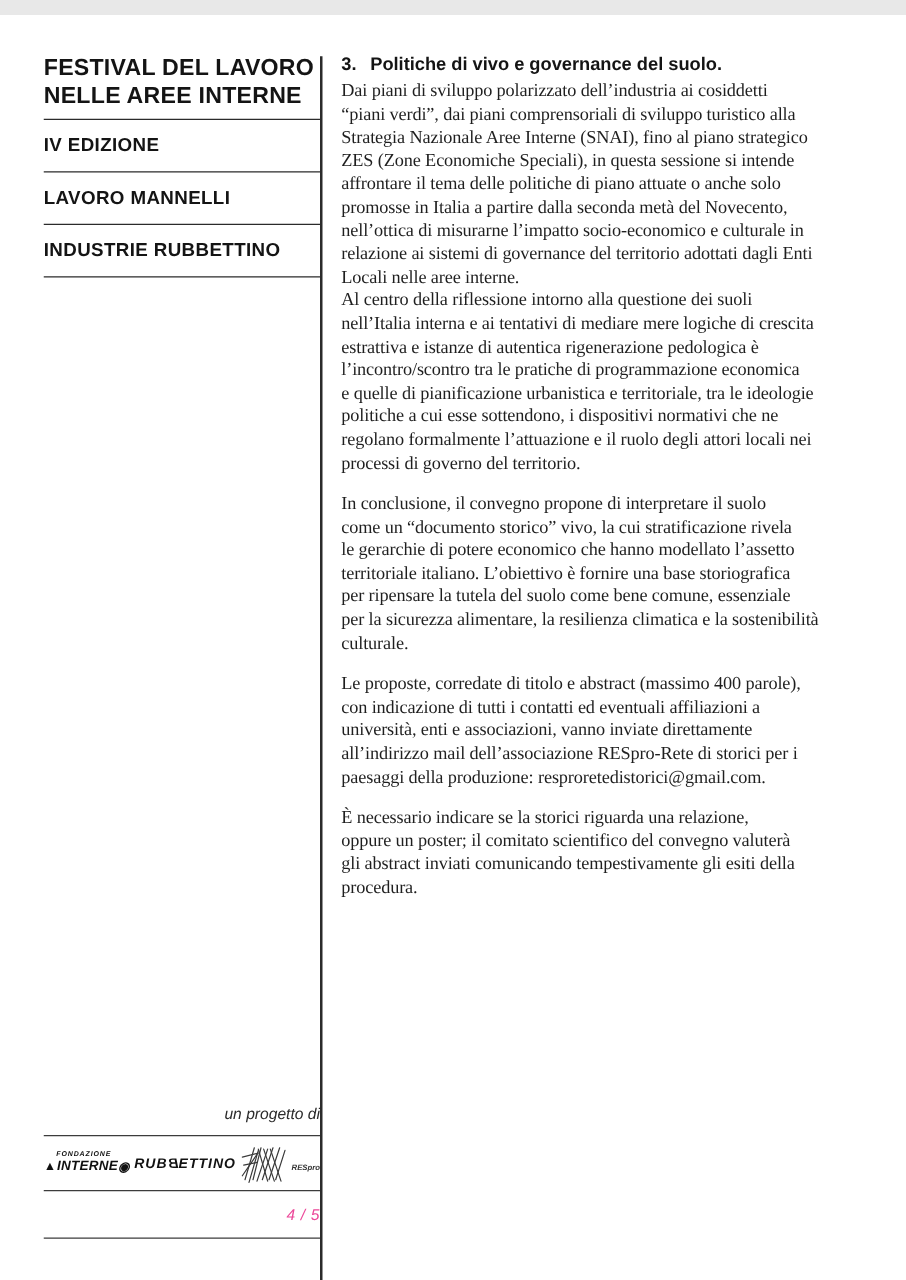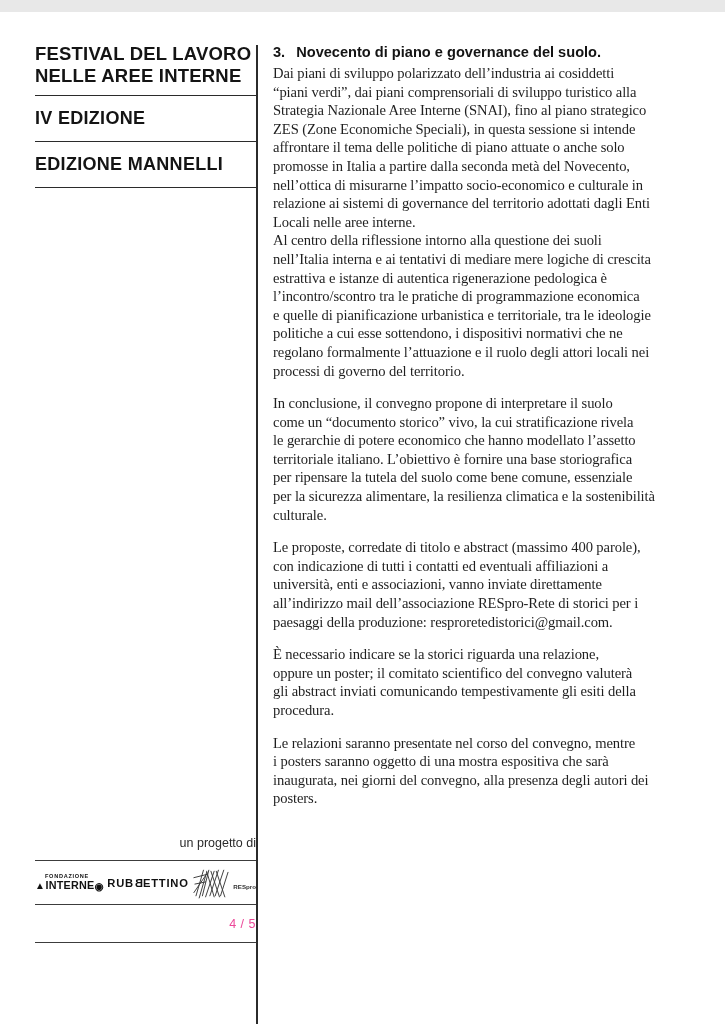--- a/index.html
+++ b/index.html
@@ -13,40 +13,40 @@
     overflow:hidden;
   }
   
   .sidebar{position:absolute;left:35px;top:31px;width:221px;}
   .sb-title{
     font-weight:bold;font-size:18.5px;line-height:21.5px;
     letter-spacing:.2px;white-space:pre-line;color:#141414;
     padding-bottom:9px;border-bottom:1.6px solid #2b2b2b;
   }
   .sb-row{
-    font-weight:bold;font-size:18px;letter-spacing:.3px;color:#141414;
+    font-weight:bold;font-size:15px;letter-spacing:.3px;color:#141414;
     padding:12px 0 12px 0;border-bottom:1.6px solid #2b2b2b;
   }
   
   .vline{position:absolute;left:256px;top:33px;width:1.6px;height:984px;background:#2b2b2b;}
   
   .content{position:absolute;left:273px;top:30px;width:452px;}
   .heading{
     display:flex;gap:11px;
     font-weight:bold;font-size:14.6px;line-height:20px;color:#141414;
     margin:0 0 2px 0;
   }
   .content p{
     margin:0 0 14px 0;
     font-family:Liberation Serif, serif;
     font-size:14.6px;line-height:18.6px;letter-spacing:-.1px;
     color:#1f1f1f;white-space:pre-line;
   }
   
-  .footer{position:absolute;left:35px;top:824px;width:221px;}
+  .footer{position:absolute;left:35px;top:872px;width:221px;font-style:italic;}
   .project-line{
     text-align:right;font-size:12.5px;color:#2a2a2a;
     padding-bottom:10px;border-bottom:1.4px solid #3c3c3c;
   }
   .logos-row{
     height:43px;border-bottom:1.4px solid #3c3c3c;
     display:flex;align-items:center;justify-content:space-between;
   }
   .logo-fondazione{display:flex;flex-direction:column;line-height:1;color:#111;}
   .fz-top{font-size:5.6px;font-weight:bold;letter-spacing:.7px;margin:0 0 1px 10px;}
@@ -65,29 +65,30 @@
 </style>
 </head>
 <body>
 
 <div class="page">
 
   <aside class="sidebar">
     <div class="sb-title">FESTIVAL DEL LAVORO
 NELLE AREE INTERNE</div>
     <div class="sb-row">IV EDIZIONE</div>
-    <div class="sb-row">EDIZIONE MANNELLI</div>
+    <div class="sb-row">LAVORO MANNELLI</div>
+    <div class="sb-row">INDUSTRIE RUBBETTINO</div>
   </aside>
 
   <div class="vline"></div>
 
   <main class="content">
     <div class="heading">
       <span>3.</span>
-      <span>Novecento di piano e governance del suolo.</span>
+      <span>Politiche di vivo e governance del suolo.</span>
     </div>
     <p>Dai piani di sviluppo polarizzato dell’industria ai cosiddetti
 “piani verdi”, dai piani comprensoriali di sviluppo turistico alla
 Strategia Nazionale Aree Interne (SNAI), fino al piano strategico
 ZES (Zone Economiche Speciali), in questa sessione si intende
 affrontare il tema delle politiche di piano attuate o anche solo
 promosse in Italia a partire dalla seconda metà del Novecento,
 nell’ottica di misurarne l’impatto socio-economico e culturale in
 relazione ai sistemi di governance del territorio adottati dagli Enti
 Locali nelle aree interne.
@@ -108,24 +109,20 @@
 culturale.</p>
     <p>Le proposte, corredate di titolo e abstract (massimo 400 parole),
 con indicazione di tutti i contatti ed eventuali affiliazioni a
 università, enti e associazioni, vanno inviate direttamente
 all’indirizzo mail dell’associazione RESpro-Rete di storici per i
 paesaggi della produzione: resproretedistorici@gmail.com.</p>
     <p>È necessario indicare se la storici riguarda una relazione,
 oppure un poster; il comitato scientifico del convegno valuterà
 gli abstract inviati comunicando tempestivamente gli esiti della
 procedura.</p>
-    <p>Le relazioni saranno presentate nel corso del convegno, mentre
-i posters saranno oggetto di una mostra espositiva che sarà
-inaugurata, nei giorni del convegno, alla presenza degli autori dei
-posters.</p>
   </main>
 
   <footer class="footer">
     <div class="project-line">un progetto di</div>
 
     <div class="logos-row">
 
       <div class="logo-fondazione">
         <span class="fz-top">FONDAZIONE</span>
         <span class="fz-bottom">

